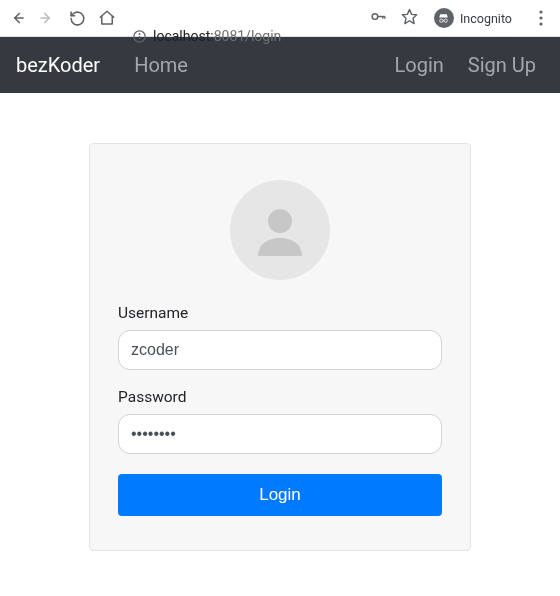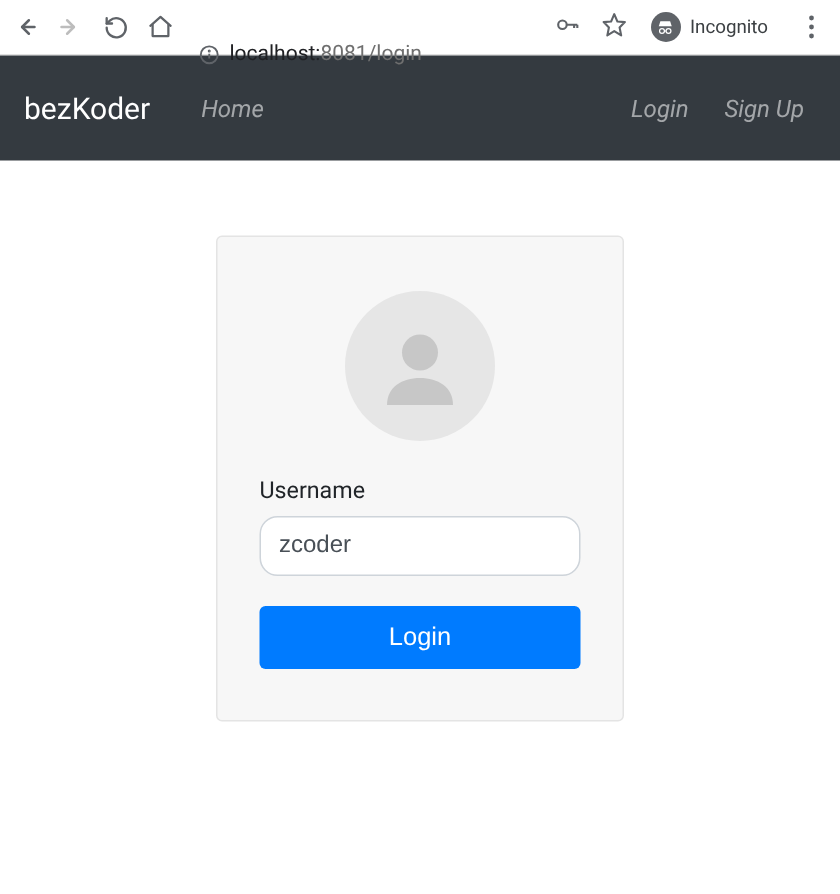--- a/index.html
+++ b/index.html
@@ -63,50 +63,49 @@
       width: 20px; height: 20px;
       border-radius: 50%;
       background: #5f6368;
       display: flex; align-items: center; justify-content: center;
     }
     .menu-dots { width: 18px; display:flex; align-items:center; justify-content:center; }
 
     
     .navbar {
       background: #343a40;
-      height: 70px;
+      height: 56px;
       display: flex;
       align-items: center;
       padding: 0 16px;
       color: #fff;
     }
     .navbar .brand {
       font-size: 20px;
       color: #fff;
       font-weight: 400;
       margin-right: 26px;
     }
     .navbar .nav-link {
       color: rgba(255,255,255,0.55);
-      font-size: 16px;
+      font-size: 20px;
       padding: 8px;
       cursor: pointer;
-      font-style: italic;
     }
     .navbar .spacer { flex: 1; }
     .navbar .right-links { display: flex; gap: 8px; }
 
     
     .page-wrap {
       display: flex;
       justify-content: center;
       padding-top: 50px;
     }
     .card {
-      width: 272px;
+      width: 382px;
       background: #f7f7f7;
       border: 1px solid #e4e4e4;
       border-radius: 4px;
       padding: 36px 28px 34px 28px;
     }
     .avatar-wrap {
       display: flex;
       justify-content: center;
       margin-bottom: 24px;
     }
@@ -239,15 +238,19 @@
         <svg width="64" height="64" viewBox="0 0 64 64">
           <circle cx="32" cy="23" r="12" fill="#c7c7c7"></circle>
           <path d="M10 58c0-12 10-18 22-18s22 6 22 18" fill="#c7c7c7"></path>
         </svg>
       </div>
     </div>
     <div class="form-group">
       <label class="form-label">Username</label>
       <input type="text" class="form-control" value="zcoder" style="">
     </div>
+    <div class="form-group">
+      <label class="form-label">Password</label>
+      <input type="text" class="form-control" value="••••••••" style="">
+    </div>
     <button class="btn-primary">Login</button>
   </div>
 </div>
 
 </body></html>

